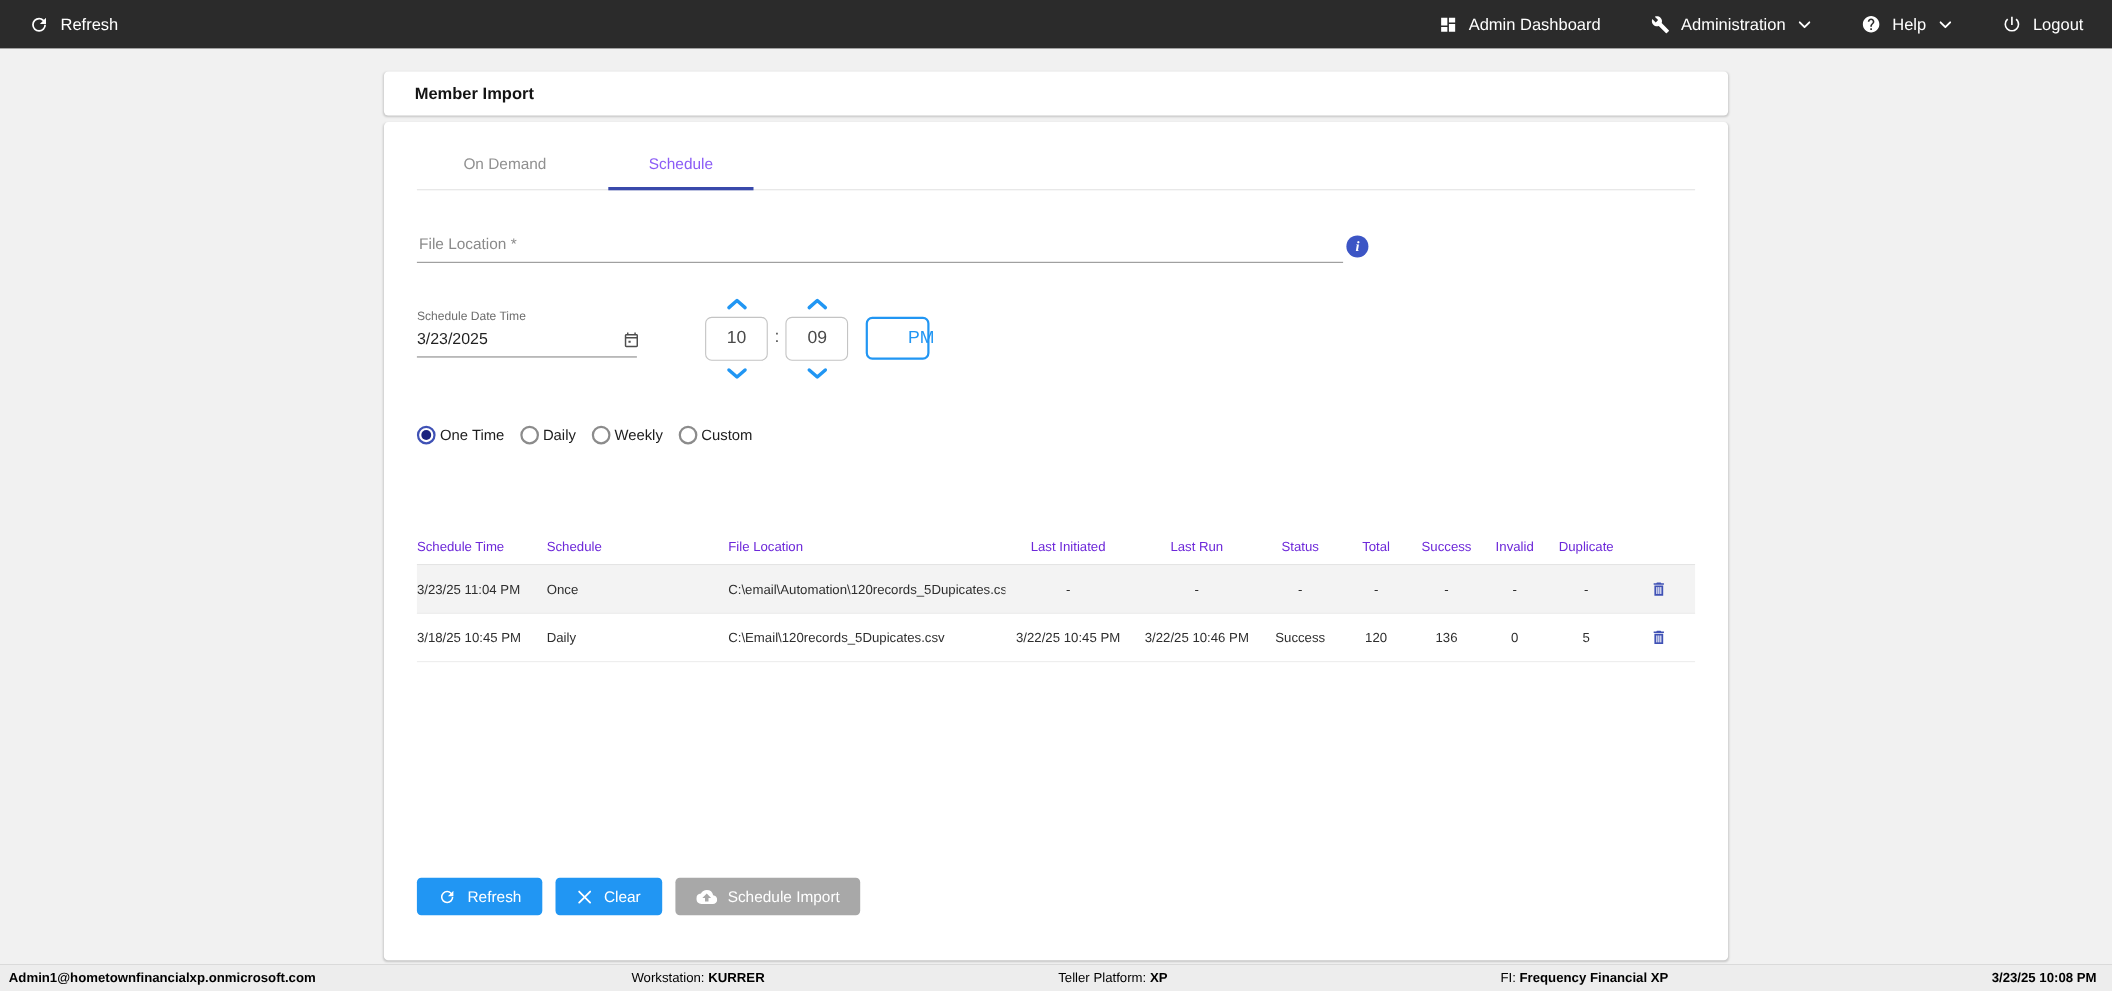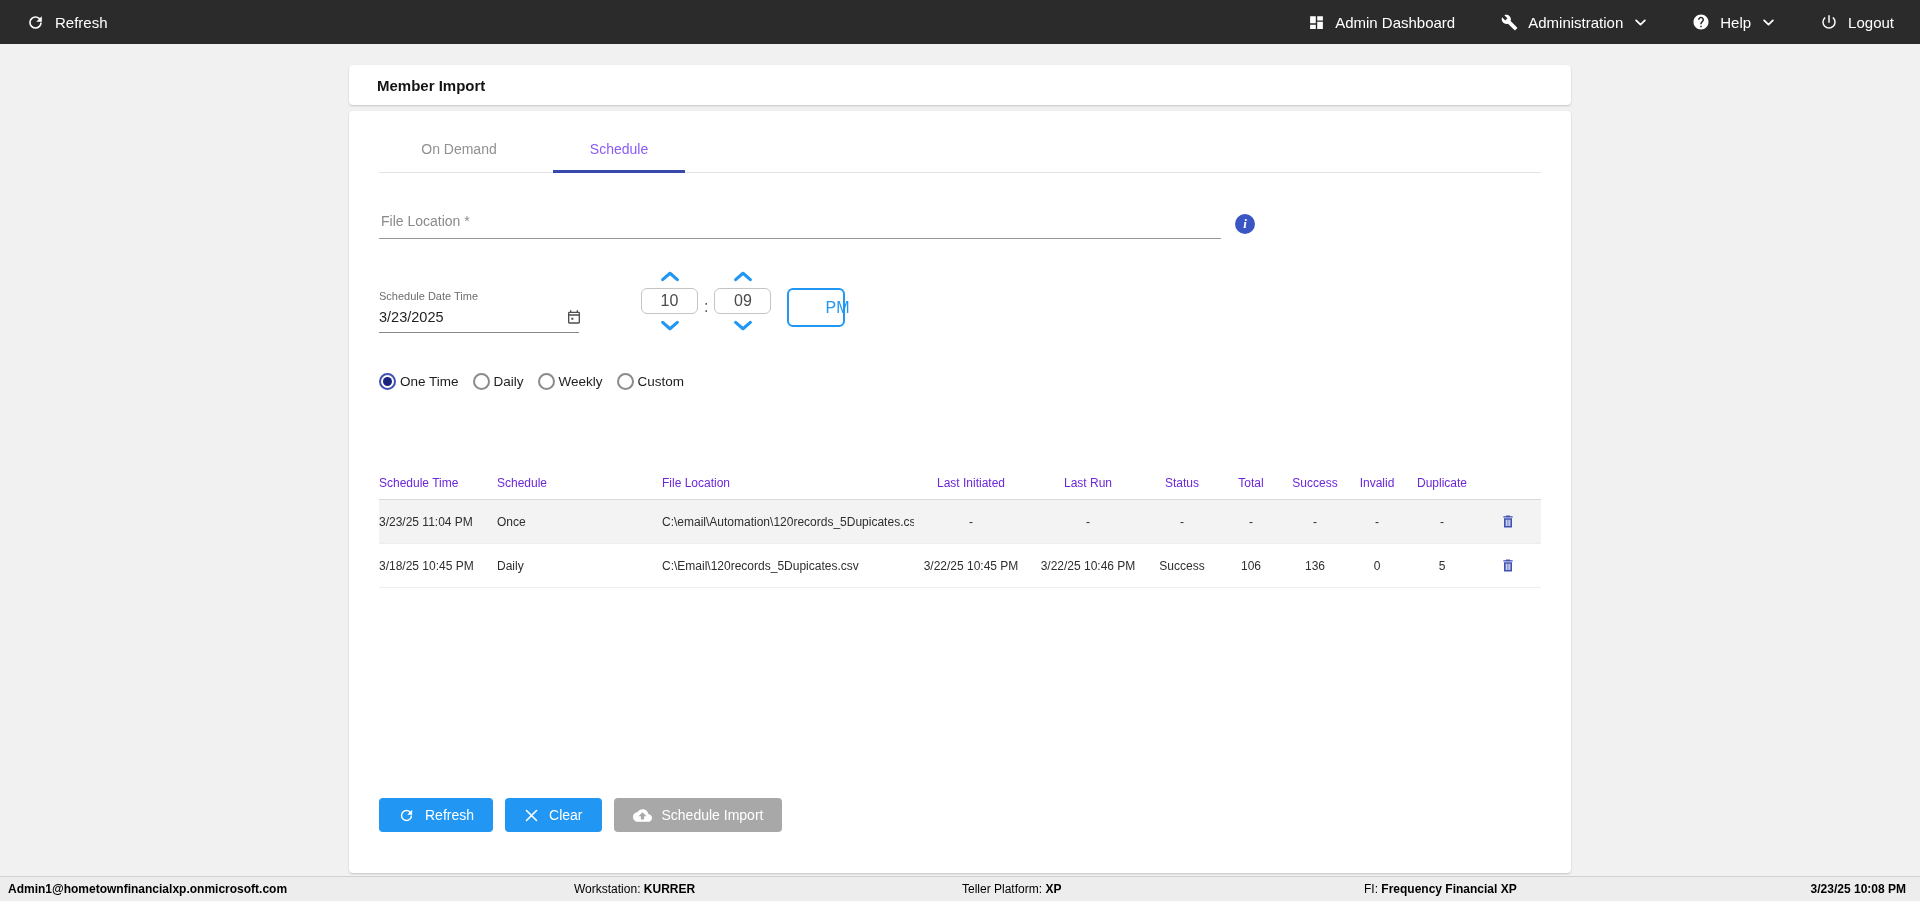--- a/index.html
+++ b/index.html
@@ -30,45 +30,45 @@
     margin-top:6px; height:762px; background:#fff; border-radius:4px;
     box-shadow:0 1px 2px rgba(0,0,0,.18);
     position:relative; padding:0 30px;
   }
   
   .tabs { padding-top:30px; display:flex; border-bottom:1px solid #e3e3e3; }
   .tab { width:160px; text-align:center; font-size:14px; color:#909090; padding-bottom:15px; position:relative; cursor:pointer; }
   .tab.active { color:#8b5cf6; }
   .tab.active::after { content:""; position:absolute; left:14px; right:14px; bottom:-1px; height:3px; background:#3949ab; }
   
-  .file-row { margin-top:36px; display:flex; align-items:center; gap:14px; }
+  .file-row { margin-top:36px; display:flex; align-items:center; gap:3px; }
   .file-input {
     width:842px; border:none; outline:none; border-bottom:1px solid #969696;
     font-size:14px; padding:4px 2px 9px; color:#333; background:transparent;
     font-family:inherit;
   }
   .file-input::placeholder { color:#8a8a8a; }
   .info-badge {
     width:20px; height:20px; border-radius:50%; background:#3c55c5; color:#fff;
     display:flex; align-items:center; justify-content:center;
     font-family:"Liberation Serif", serif; font-style:italic; font-weight:bold; font-size:13px;
     cursor:pointer; flex:none;
   }
   
-  .schedule-row { margin-top:30px; display:flex; align-items:flex-end; }
+  .schedule-row { margin-top:30px; display:flex; align-items:flex-start; }
   .date-group { padding-top:13px; width:200px; }
   .date-label { font-size:11px; color:#6d6d6d; }
   .date-field { display:flex; align-items:center; border-bottom:1px solid #8a8a8a; padding:7px 0 7px; }
   .date-input { border:none; outline:none; font-size:14.5px; color:#1f1f1f; flex:1; background:transparent; padding:0; font-family:inherit; }
   .cal-icon { color:#4e4e4e; display:flex; cursor:pointer; }
   .time-group { display:flex; align-items:flex-start; margin-left:62px; }
   .spin-col { display:flex; flex-direction:column; align-items:center; gap:5px; }
   .spin-btn { color:#2196f3; cursor:pointer; height:14px; display:flex; background:none; border:none; padding:0; }
   .spin-box {
-    width:57px; height:26px; border:1px solid #c4c4c4; border-radius:6px;
+    width:57px; height:40px; border:1px solid #c4c4c4; border-radius:6px;
     display:flex; align-items:center; justify-content:center; font-size:16px; color:#4a4a4a;
   }
   .colon { font-size:16px; color:#555; margin:0 6px; padding-top:29px; }
   .ampm-btn {
     margin-left:16px; margin-top:19px; width:47px; height:39px;
     border:2px solid #2196f3; border-radius:6px; background:#fff; color:#2196f3;
     font-size:16px; display:flex; align-items:center; justify-content:center; cursor:pointer;
     font-family:inherit;
     padding-left:48px;
   }
@@ -296,21 +296,21 @@
         </div>
       </div>
 
       <div class="trow tbody-row">
         <div class="tcell">3/18/25 10:45 PM</div>
         <div class="tcell">Daily</div>
         <div class="tcell">C:\Email\120records_5Dupicates.csv</div>
         <div class="tcell center">3/22/25 10:45 PM</div>
         <div class="tcell center">3/22/25 10:46 PM</div>
         <div class="tcell center">Success</div>
-        <div class="tcell center">106</div>
+        <div class="tcell center">120</div>
         <div class="tcell center">136</div>
         <div class="tcell center">0</div>
         <div class="tcell center">5</div>
         <div class="tcell action-cell">
           <button class="trash-btn">
             <svg width="16" height="17" viewBox="0 0 24 24" fill="#3f51b5">
                 <path d="M6 21h12V7H6v14zM19 4h-3.5l-1-1h-5l-1 1H5v2h14V4z"></path>
                 <rect x="8.6" y="9.3" width="1.5" height="9.4" fill="#fff"></rect>
                 <rect x="11.3" y="9.3" width="1.5" height="9.4" fill="#fff"></rect>
                 <rect x="14" y="9.3" width="1.5" height="9.4" fill="#fff"></rect>

